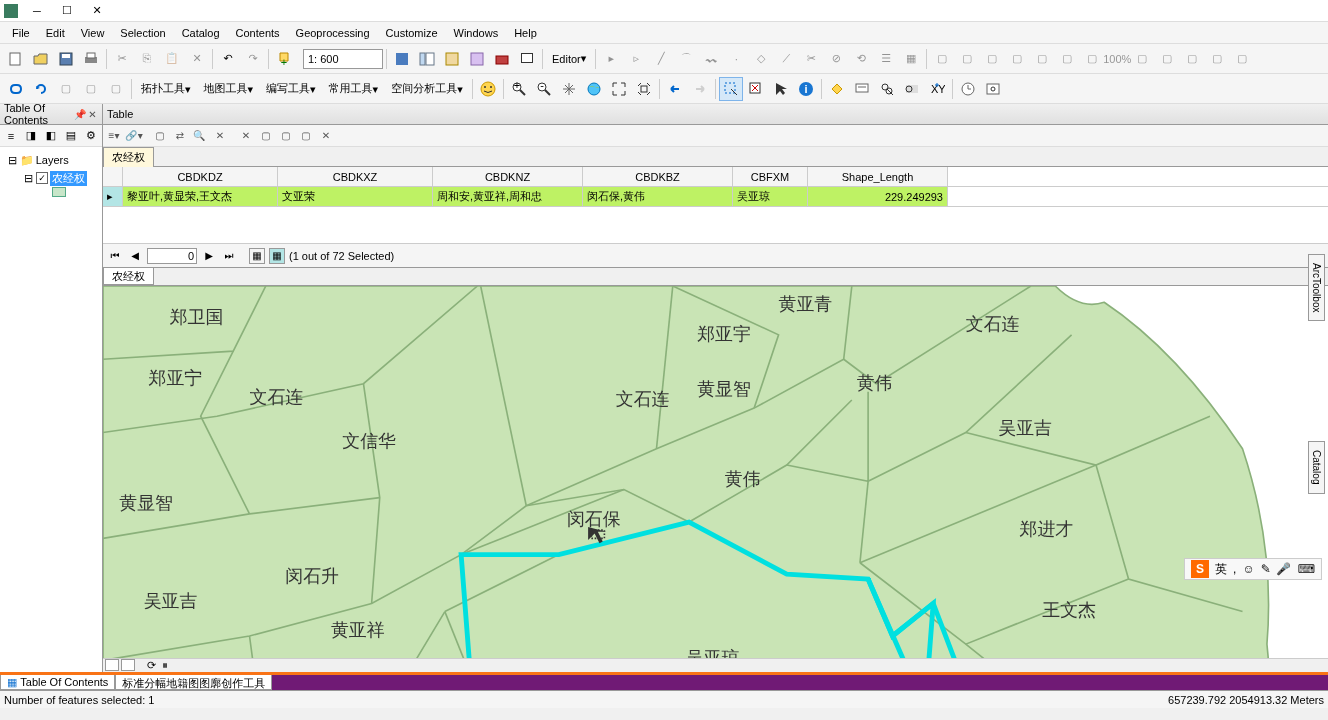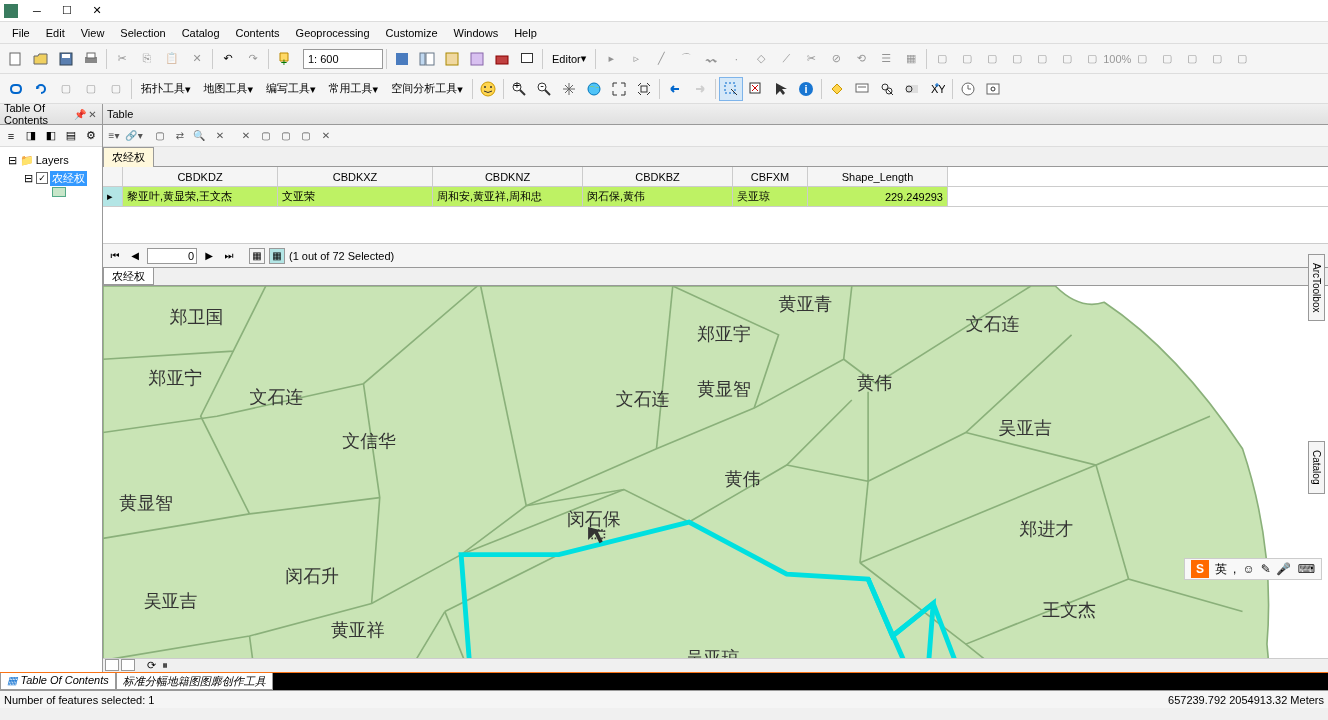--- a/index.html
+++ b/index.html
@@ -62,21 +62,21 @@
 .view-tabs { display: flex; gap: 2px; padding-left: 2px; }
 .view-tabs .vt { width: 14px; height: 12px; border: 1px solid #999; background: #fff; cursor: pointer; }
 
 .sidebar-tabs { position: absolute; right: 0; top: 150px; width: 20px; }
 .sidebar-tabs .st { writing-mode: vertical-lr; padding: 8px 2px; background: #f5f5f5; border: 1px solid #999; cursor: pointer; font-size: 10px; margin-bottom: 2px; }
 
 .ime-bar { position: absolute; right: 6px; bottom: 140px; height: 22px; background: #f8f8f8; border: 1px solid #ccc; display: flex; align-items: center; gap: 6px; padding: 0 6px; }
 .ime-bar .ime-btn { cursor: pointer; font-size: 12px; }
 .ime-bar .sogou { width: 18px; height: 18px; background: #ff6a00; color: #fff; display:flex;align-items:center;justify-content:center;font-weight:bold;font-size:12px; }
 
-.bottom-tabs { height: 18px; background: #000000; display: flex; border-top: 1px solid #f97316; font-style: italic; }
+.bottom-tabs { height: 18px; background: #701a75; display: flex; border-top: 3px solid #f97316; }
 .bottom-tabs .btab { padding: 1px 6px; background: #fff; border: 1px solid #999; border-top:none; cursor: pointer; font-size: 11px; }
 
 .status-bar { height: 18px; background: #f5f5f5; border-top: 1px solid #999; display: flex; align-items: center; padding: 0 4px; font-size: 11px; }
 .status-bar .spacer { flex: 1; }
 
 svg.icon { width: 16px; height: 16px; }
 </style>
 </head>
 <body>
 

